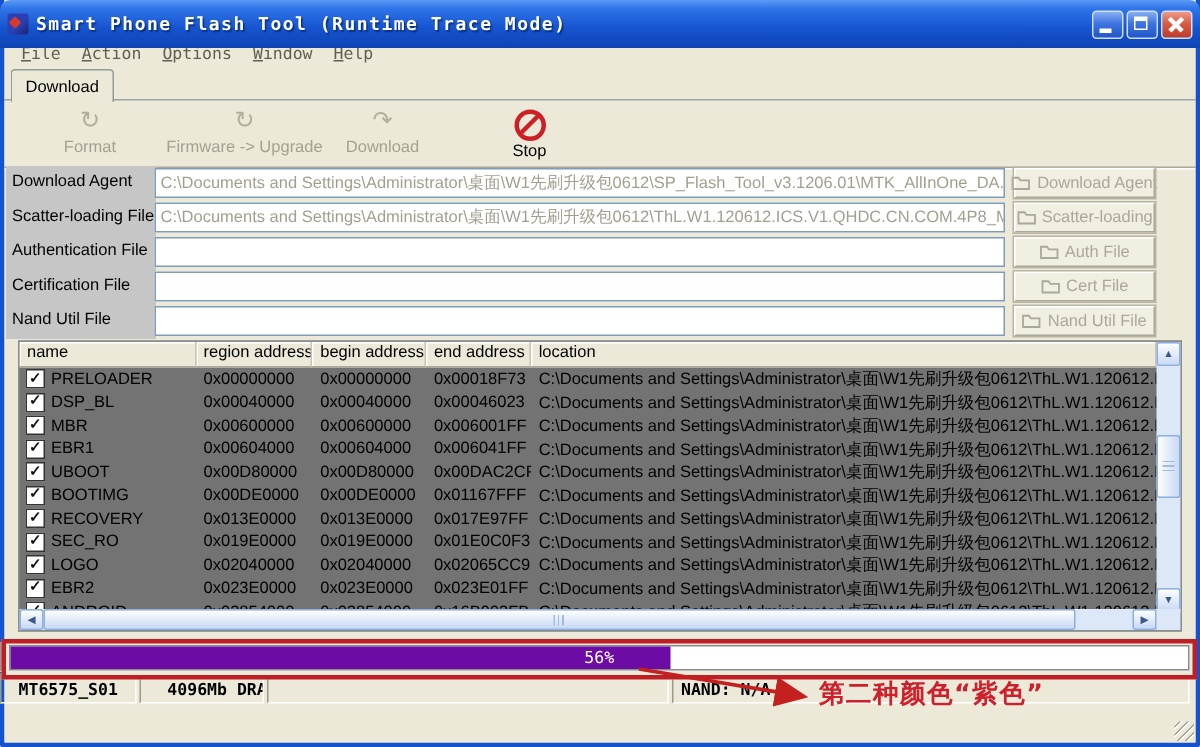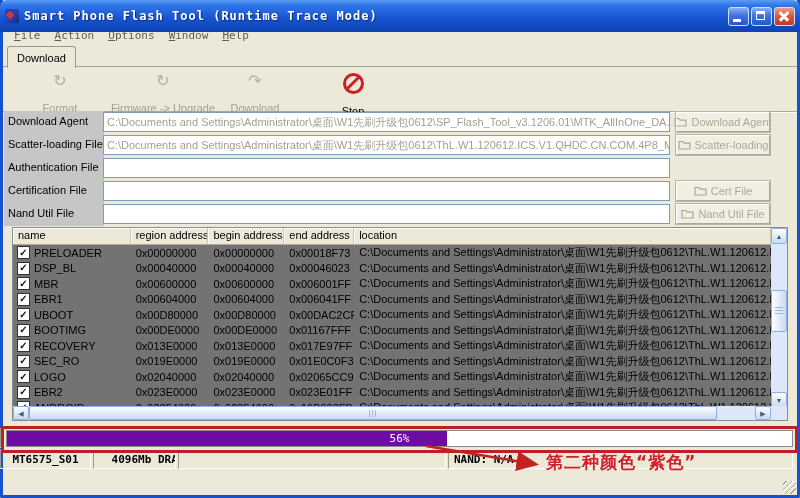--- a/index.html
+++ b/index.html
@@ -33,21 +33,21 @@
            font-size:11px;color:#5E5E52}
   .menu-item{padding:2px 7px;white-space:nowrap}
   .tabrow{position:absolute;left:0;top:20px;width:100%;height:21px;border-bottom:1px solid #9AA5A6}
   .tab{position:absolute;left:4px;top:1px;height:21px;padding:0 9px;background:#ECE9D8;
        border:1px solid #919B9C;border-bottom:none;border-radius:3px 3px 0 0;
        display:flex;align-items:center;font-size:11px;z-index:2}
   .toolbar{position:absolute;left:0;top:42px;width:100%;height:44px;
            border-bottom:1px solid #ACA899;box-shadow:0 1px 0 #FFFFFF}
   .tool-item{position:absolute;top:4px;width:110px;text-align:center}
   .tool-icon{height:20px;line-height:20px;font-size:16px;color:#B3AF9E}
-  .tool-label{font-size:11px;color:#A5A192;margin-top:11px}
+  .tool-label{font-size:11px;color:#A5A192;margin-top:1px}
   .tool-label.enabled{color:#000}
   .stop-icon{width:15px;height:15px;margin:2px auto 0;border:3px solid #CC2025;border-radius:50%;position:relative}
   .stop-icon::after{content:"";position:absolute;left:-1px;top:5px;width:17px;height:3px;
                     background:#CC2025;transform:rotate(-45deg)}
   .da-check{position:absolute;left:397px;top:12px;display:flex;align-items:center;gap:5px}
   .cbx-dis{width:12px;height:12px;background:#F4F2EA;border:1px solid #ACA899}
   .da-label{color:#A5A192;font-size:11px;white-space:nowrap}
   
   .label-block{position:absolute;left:1px;top:86px;width:100px;height:115px;background:#C6C6C6}
   .field-row{position:absolute;left:0;width:100%;height:20px}
@@ -179,20 +179,26 @@
         <div class="browse-btn">
           <svg class="folder-ic" width="13" height="10" viewBox="0 0 13 10">
             <path d="M1 9 V1.5 h4 l1.2 1.7 h5.8 V9 z" fill="none" stroke="#ACA899" stroke-width="1.2"></path>
           </svg>
           <span>Scatter-loading</span>
         </div>
       </div>
       <div class="field-row" style="top: 133px;">
         <div class="field-label">Authentication File</div>
         <div class="field-input"></div>
+        <div class="browse-btn">
+          <svg class="folder-ic" width="13" height="10" viewBox="0 0 13 10">
+            <path d="M1 9 V1.5 h4 l1.2 1.7 h5.8 V9 z" fill="none" stroke="#ACA899" stroke-width="1.2"></path>
+          </svg>
+          <span>Auth File</span>
+        </div>
       </div>
       <div class="field-row" style="top: 156px;">
         <div class="field-label">Certification File</div>
         <div class="field-input"></div>
         <div class="browse-btn">
           <svg class="folder-ic" width="13" height="10" viewBox="0 0 13 10">
             <path d="M1 9 V1.5 h4 l1.2 1.7 h5.8 V9 z" fill="none" stroke="#ACA899" stroke-width="1.2"></path>
           </svg>
           <span>Cert File</span>
         </div>

